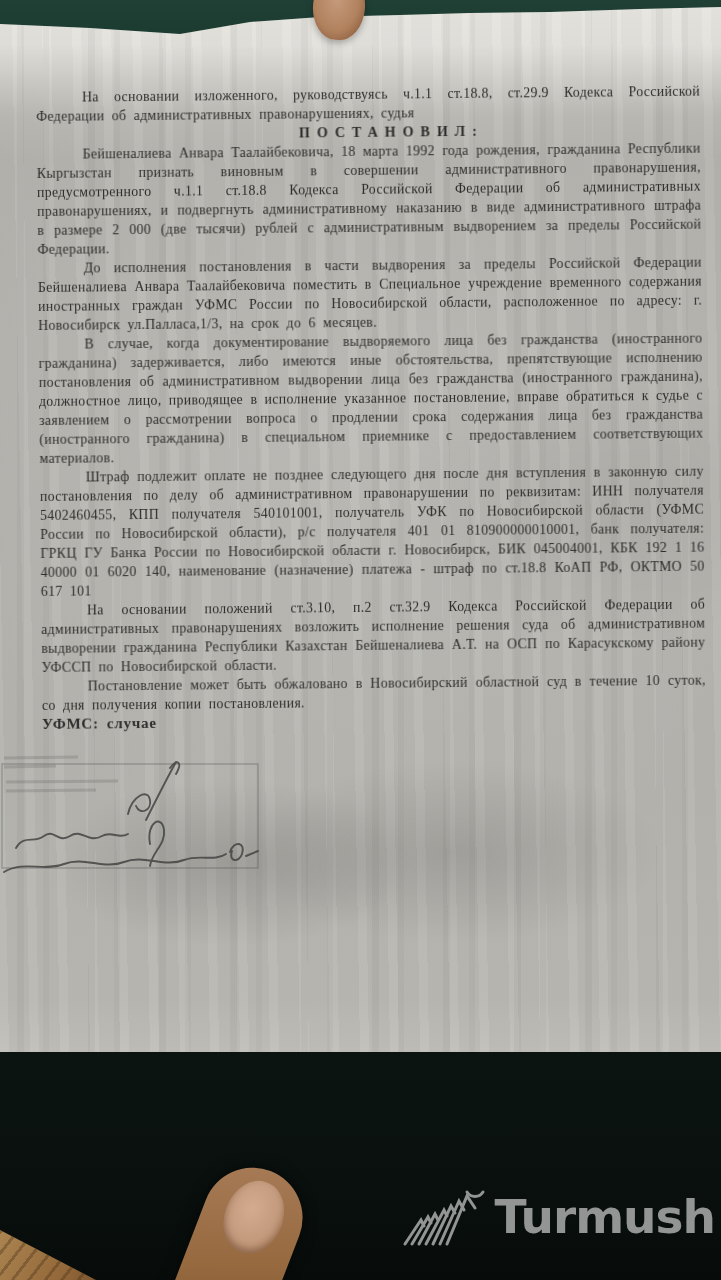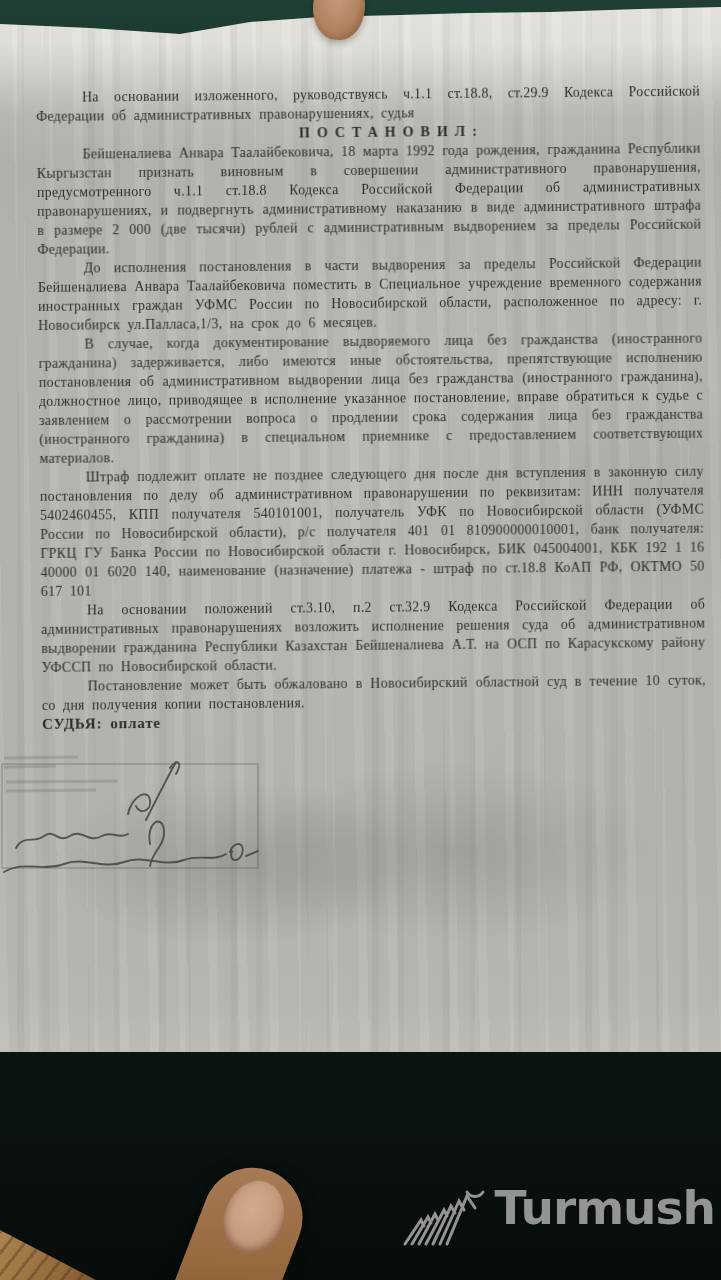--- a/index.html
+++ b/index.html
@@ -57,21 +57,21 @@
   }
   .wood{
     position:absolute;left:0;top:1230px;width:96px;height:50px;
     clip-path:polygon(0% 0%,100% 100%,0% 100%);
     background:
       repeating-linear-gradient(128deg, rgba(70,45,20,0.35) 0 3px, rgba(0,0,0,0) 3px 13px),
       linear-gradient(118deg,#ab8450 0%,#93683a 70%,#7d5730 100%);
   }
   
   .watermark{
-    position:absolute;right:6px;bottom:32px;display:flex;align-items:flex-start;gap:6px;
+    position:absolute;right:6px;bottom:32px;display:flex;align-items:center;gap:6px;
     opacity:0.72;filter:blur(0.3px);
   }
   .wm-text{
     font-family:"DejaVu Sans", sans-serif;font-weight:700;font-size:47px;line-height:0.95;
     color:#c9c9c9;letter-spacing:-1px;
   }
 </style>
 </head>
 <body>
 
@@ -82,21 +82,21 @@
 
     <div class="doc-text">
       <p>На основании изложенного, руководствуясь ч.1.1 ст.18.8, ст.29.9 Кодекса Российской Федерации об административных правонарушениях, судья</p>
       <p class="doc-heading">ПОСТАНОВИЛ:</p>
       <p>Бейшеналиева Анвара Таалайбековича, 18 марта 1992 года рождения, гражданина Республики Кыргызстан признать виновным в совершении административного правонарушения, предусмотренного ч.1.1 ст.18.8 Кодекса Российской Федерации об административных правонарушениях, и подвергнуть административному наказанию в виде административного штрафа в размере 2 000 (две тысячи) рублей с административным выдворением за пределы Российской Федерации.</p>
       <p>До исполнения постановления в части выдворения за пределы Российской Федерации Бейшеналиева Анвара Таалайбековича поместить в Специальное учреждение временного содержания иностранных граждан УФМС России по Новосибирской области, расположенное по адресу: г. Новосибирск ул.Палласа,1/3, на срок до 6 месяцев.</p>
       <p>В случае, когда документирование выдворяемого лица без гражданства (иностранного гражданина) задерживается, либо имеются иные обстоятельства, препятствующие исполнению постановления об административном выдворении лица без гражданства (иностранного гражданина), должностное лицо, приводящее в исполнение указанное постановление, вправе обратиться к судье с заявлением о рассмотрении вопроса о продлении срока содержания лица без гражданства (иностранного гражданина) в специальном приемнике с предоставлением соответствующих материалов.</p>
       <p>Штраф подлежит оплате не позднее следующего дня после дня вступления в законную силу постановления по делу об административном правонарушении по реквизитам: ИНН получателя 5402460455, КПП получателя 540101001, получатель УФК по Новосибирской области (УФМС России по Новосибирской области), р/с получателя 401 01 810900000010001, банк получателя: ГРКЦ ГУ Банка России по Новосибирской области г. Новосибирск, БИК 045004001, КБК 192 1 16 40000 01 6020 140, наименование (назначение) платежа - штраф по ст.18.8 КоАП РФ, ОКТМО 50 617 101</p>
       <p>На основании положений ст.3.10, п.2 ст.32.9 Кодекса Российской Федерации об административных правонарушениях возложить исполнение решения суда об административном выдворении гражданина Республики Казахстан Бейшеналиева А.Т. на ОСП по Карасукскому району УФССП по Новосибирской области.</p>
       <p>Постановление может быть обжаловано в Новосибирский областной суд в течение 10 суток, со дня получения копии постановления.</p>
-      <p class="judge-line"><span>СУДЬЯ:</span>&nbsp;<span>оплате</span></p>
+      <p class="judge-line"><span>УФМС:</span>&nbsp;<span>случае</span></p>
     </div>
 
     <div class="sig-block">
       <svg width="290" height="135" viewBox="0 0 290 135">
         <rect x="2" y="16" width="256" height="104" fill="none" stroke="rgba(75,75,75,0.32)" stroke-width="1.5"></rect>
         <g stroke="rgba(85,85,85,0.28)" stroke-width="3.2" opacity="0.8">
           <line x1="4" y1="10" x2="78" y2="9"></line>
           <line x1="4" y1="19" x2="56" y2="18"></line>
           <line x1="6" y1="34" x2="118" y2="33"></line>
           <line x1="6" y1="43" x2="96" y2="42"></line>

